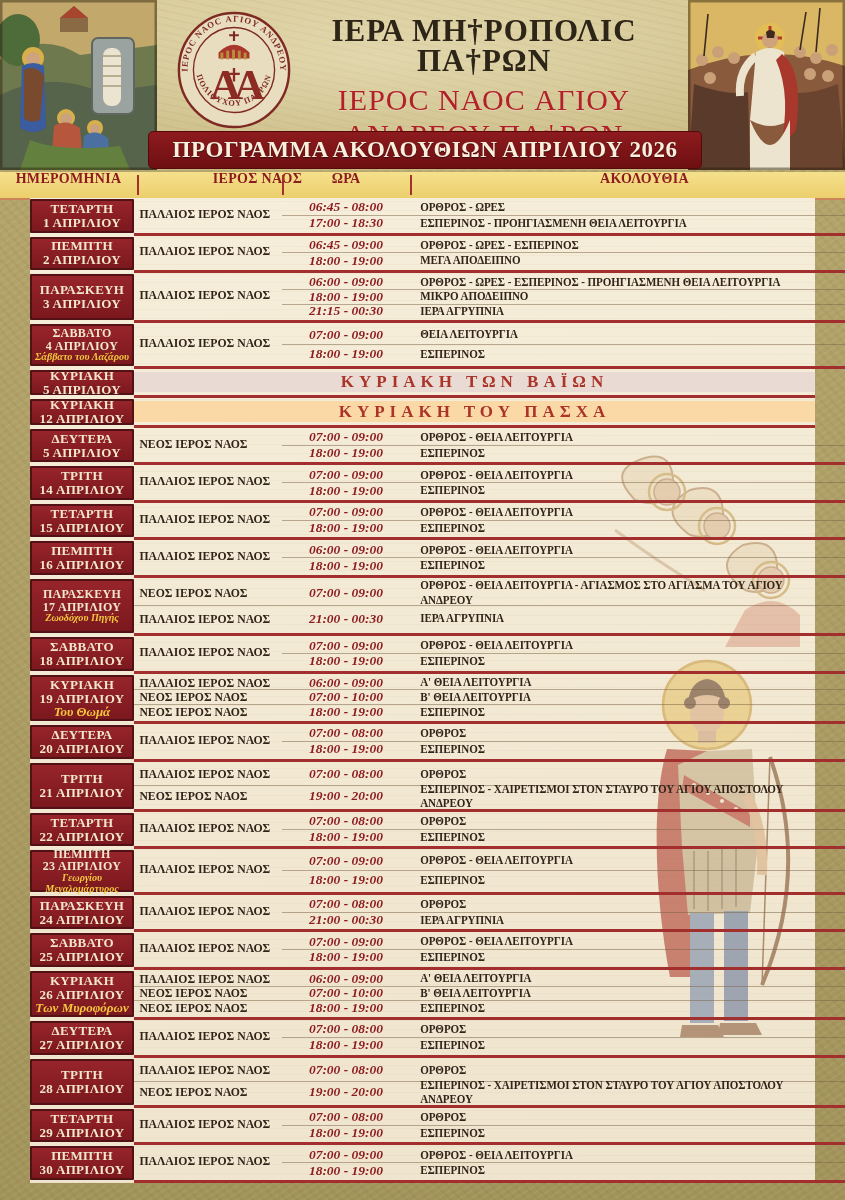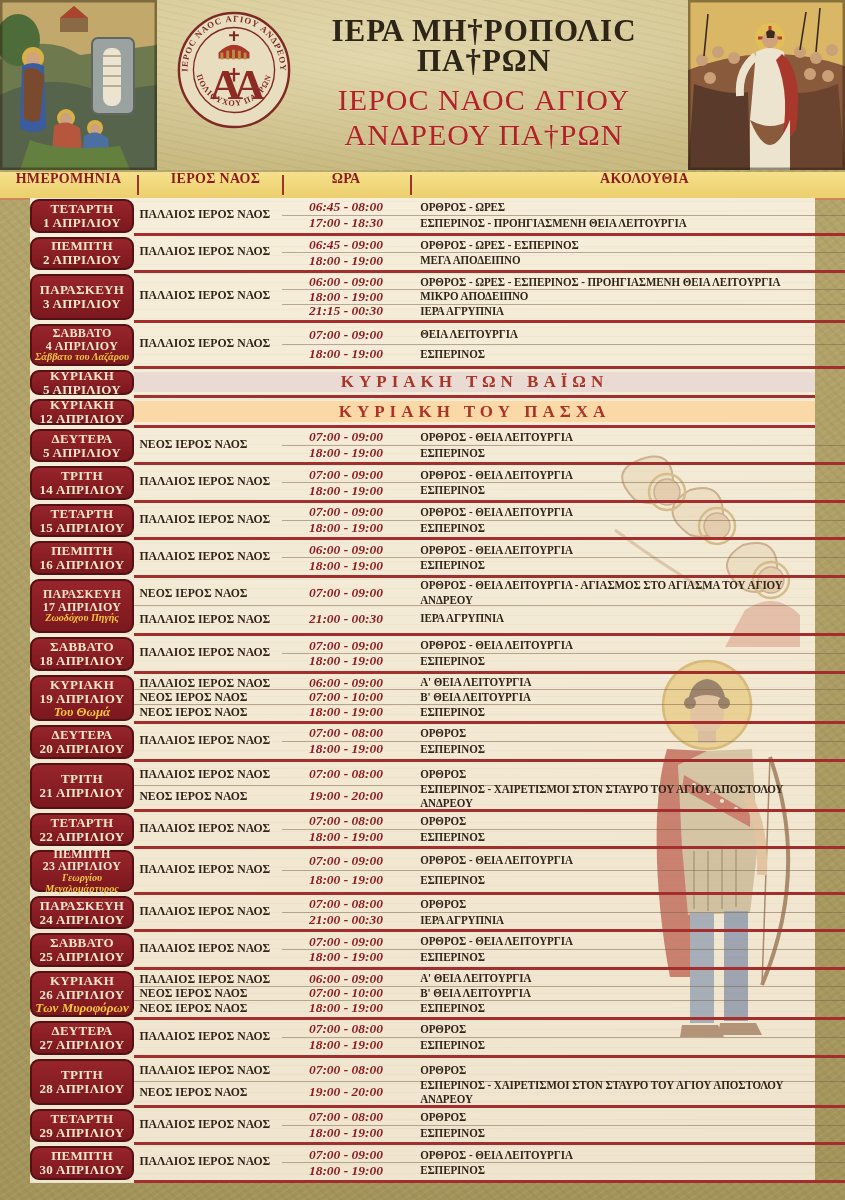--- a/index.html
+++ b/index.html
@@ -36,21 +36,21 @@
     font-size:14px;font-weight:bold;color:#8c1a1f;letter-spacing:.3px;}
   
   .tbody{position:absolute;left:30px;top:198px;width:785px;height:985px;}
   .table-bg{position:absolute;left:0;top:0;right:0;bottom:0;z-index:1;
     background:
       repeating-linear-gradient(0deg, rgba(120,100,60,.04) 0 1px, transparent 1px 9px),
       linear-gradient(172deg,#f6eeda,#efe4cd);}
   .rows{position:relative;z-index:3;display:flex;flex-direction:column;height:100%;}
   .row{display:flex;min-height:0;}
   .date-cell{width:104px;flex:none;margin:1px 0 3px;box-sizing:border-box;
-    background:linear-gradient(#97242b,#7b181e);border:2px solid #521114;border-radius:9px;
+    background:linear-gradient(#97242b,#7b181e);border:2px solid #521114;border-radius:1px;
     color:#f2e6cb;text-align:center;display:flex;flex-direction:column;justify-content:center;
     padding:0 2px;overflow:visible;}
   .day,.date{font-size:13px;font-weight:bold;line-height:14px;letter-spacing:.3px;white-space:nowrap;}
   .feast{font-size:13px;font-style:italic;font-weight:bold;color:#f4c73e;line-height:11.5px;}
   .date-cell.cramped .day,.date-cell.cramped .date{font-size:12px;line-height:12.5px;}
   .date-cell.cramped .feast{font-size:10.2px;line-height:10.8px;}
   .row-content{flex:1;position:relative;box-sizing:border-box;border-bottom:3px solid #a32e2e;
     display:flex;flex-direction:column;justify-content:space-evenly;padding:2px 0;min-height:0;}
   .svc-line{flex:1;display:flex;align-items:center;min-height:0;}
   .church-cell{width:148px;flex:none;font-weight:bold;font-size:13px;color:#33241a;
@@ -169,25 +169,26 @@
     </div>
 
     <div class="titles">
       <div class="t1">ΙΕΡΑ ΜΗ†ΡΟΠΟΛΙC ΠΑ†ΡΩΝ</div>
       <div class="t2">
         <div>ΙΕΡΟC ΝΑΟC ΑΓΙΟΥ</div>
         <div>ΑΝΔΡΕΟΥ ΠΑ†ΡΩΝ</div>
       </div>
     </div>
 
+    <div class="prog-banner">ΠΡΟΓΡΑΜΜΑ ΑΚΟΛΟΥΘΙΩΝ ΑΠΡΙΛΙΟΥ 2026</div>
   </div>
 
   <div class="colband">
     <div class="collabel" style="left:0;width:137px;">ΗΜΕΡΟΜΗΝΙΑ</div>
-    <div class="collabel" style="left:143px;width:145px;">ΙΕΡΟΣ ΝΑΟΣ</div>
+    <div class="collabel" style="left:137px;width:145px;padding-left:48px;">ΙΕΡΟΣ ΝΑΟΣ</div>
     <div class="collabel" style="left:282px;width:128px;">ΩΡΑ</div>
     <div class="collabel" style="left:410px;width:405px;padding-left:32px;">ΑΚΟΛΟΥΘΙΑ</div>
     <div class="sepv" style="left:137px;"></div>
     <div class="sepv" style="left:282px;"></div>
     <div class="sepv" style="left:410px;"></div>
   </div>
 
   <div class="tbody">
     <div class="table-bg"></div>
     <div class="rows" id="rows">

